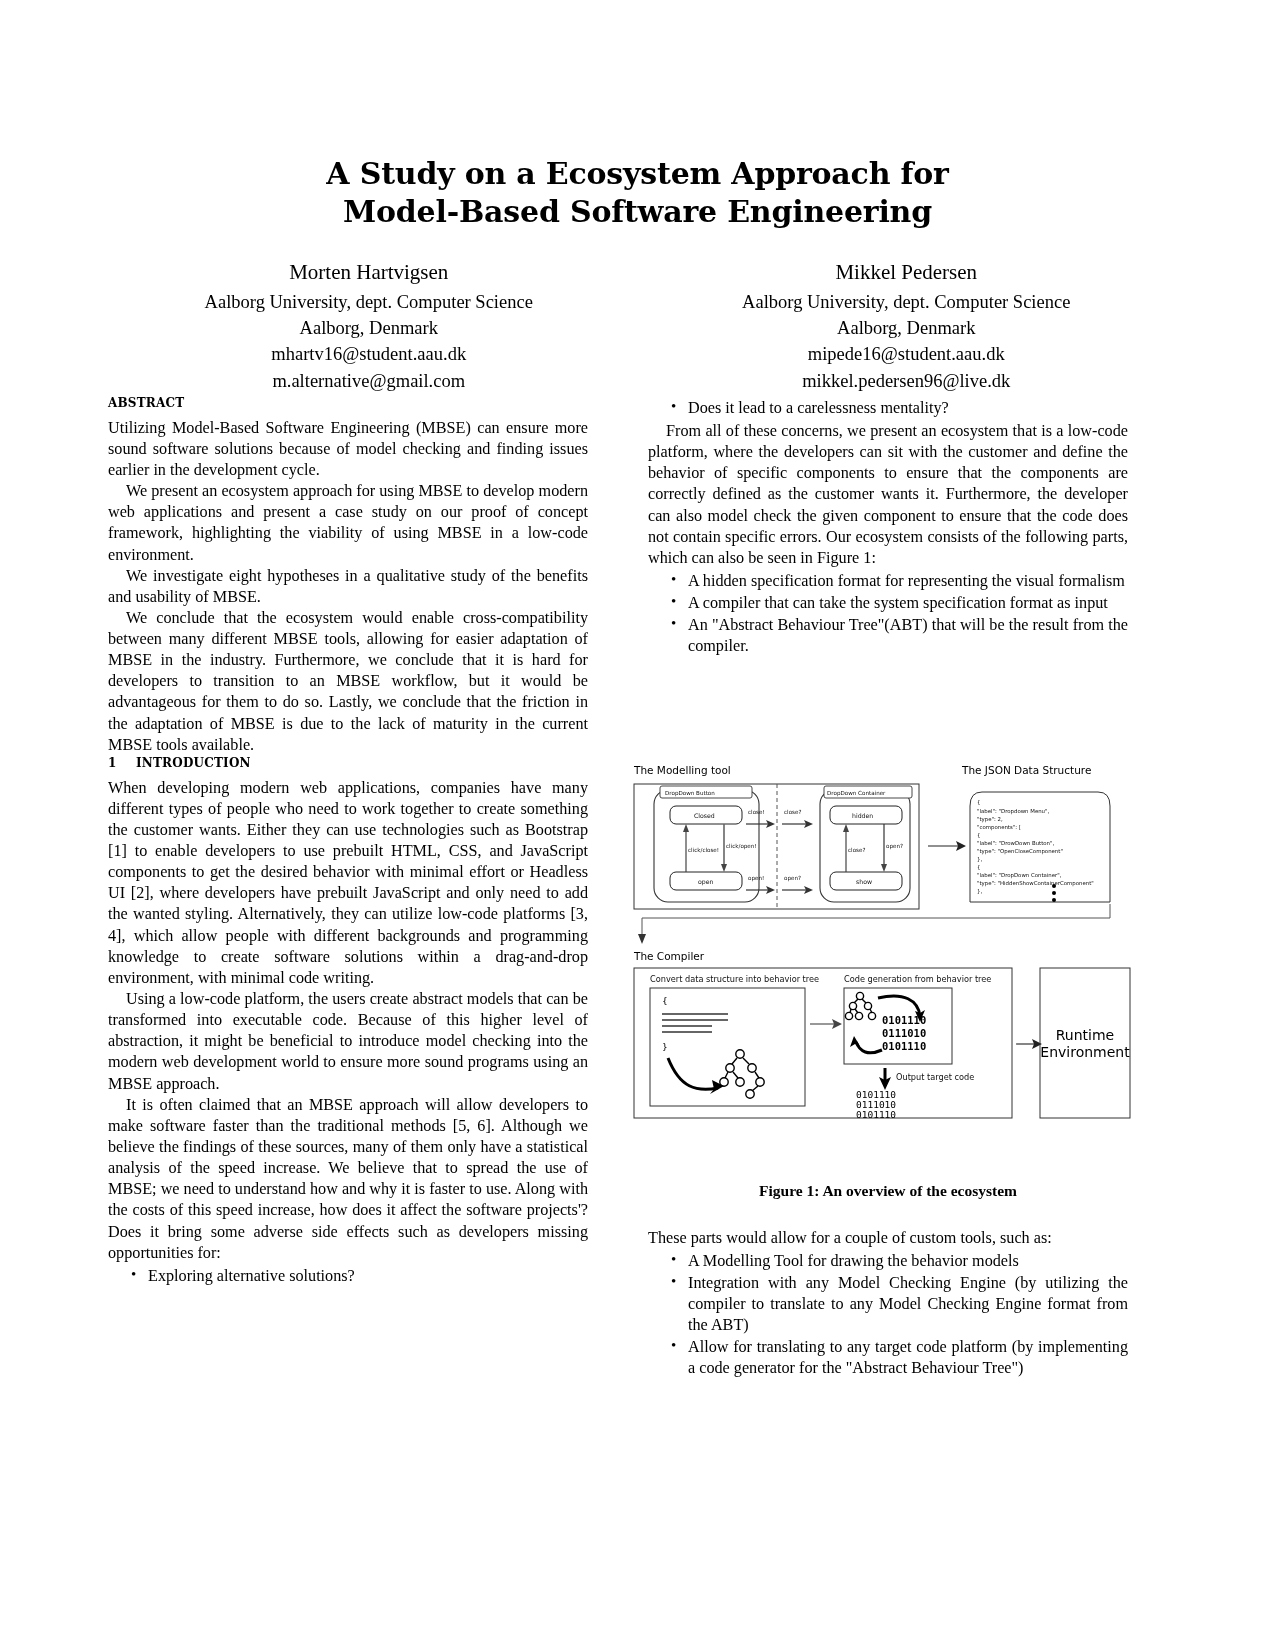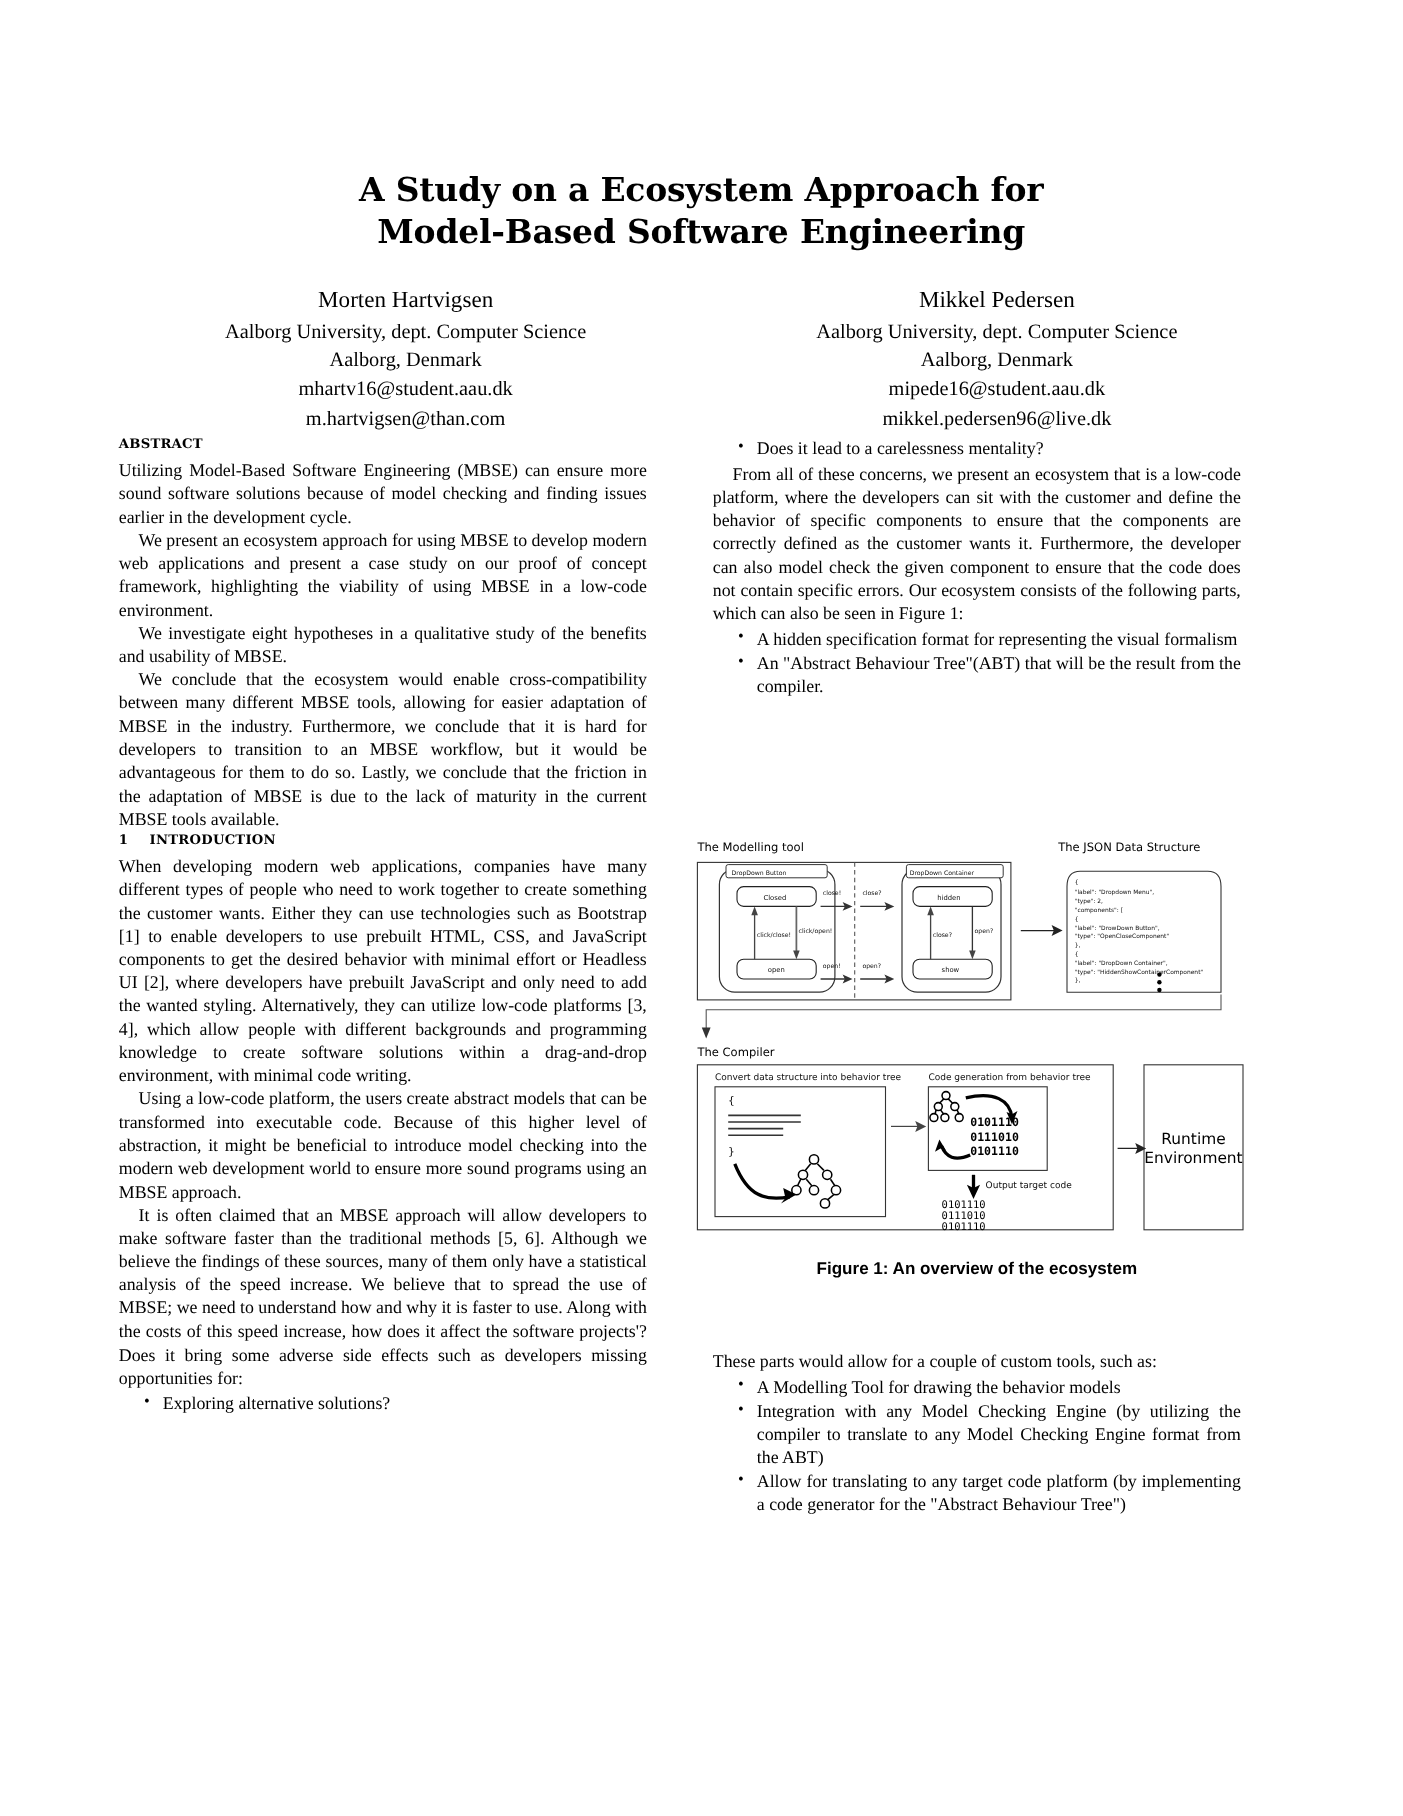--- a/index.html
+++ b/index.html
@@ -113,24 +113,24 @@
     text-align: right;
   }
   .fig-label {
     font-family: "DejaVu Sans", sans-serif;
     font-size: 10.5px;
     color: #111;
   }
   .fig-caption {
     position: absolute;
     left: 648px;
-    top: 1145px;
+    top: 1182px;
     width: 480px;
     text-align: center;
-    font-family: Liberation Sans, sans-serif;
+    font-family: Liberation Serif, serif;
     font-weight: bold;
     font-size: 15.5px;
   }
   svg { display: block; }
   .mono-json {
     font-family: "DejaVu Sans", sans-serif;
     font-size: 5.4px;
     fill: #111;
   }
   .st-lbl {
@@ -176,21 +176,21 @@
       <div>Model-Based Software Engineering</div>
     </div>
   </div>
 
   <div class="authors">
     <div class="author">
       <div class="aname">Morten Hartvigsen</div>
       <div>Aalborg University, dept. Computer Science</div>
       <div>Aalborg, Denmark</div>
       <div>mhartv16@student.aau.dk</div>
-      <div>m.hartvigsen@than.com</div>
+      <div>m.alternative@gmail.com</div>
     </div>
     <div class="author">
       <div class="aname">Mikkel Pedersen</div>
       <div>Aalborg University, dept. Computer Science</div>
       <div>Aalborg, Denmark</div>
       <div>mipede16@student.aau.dk</div>
       <div>mikkel.pedersen96@live.dk</div>
     </div>
   </div>
 
@@ -212,20 +212,21 @@
     </ul>
   </div>
 
   <div class="col col-right">
     <ul class="bullets">
       <li>Does it lead to a carelessness mentality?</li>
     </ul>
     <p class="para">From all of these concerns, we present an ecosystem that is a low-code platform, where the developers can sit with the customer and define the behavior of specific components to ensure that the components are correctly defined as the customer wants it. Furthermore, the developer can also model check the given component to ensure that the code does not contain specific errors. Our ecosystem consists of the following parts, which can also be seen in Figure 1:</p>
     <ul class="bullets">
       <li>A hidden specification format for representing the visual formalism</li>
+      <li>A compiler that can take the system specification format as input</li>
       <li>An "Abstract Behaviour Tree"(ABT) that will be the result from the compiler.</li>
     </ul>
   </div>
 
   <div class="figure">
     <svg width="500" height="395" viewBox="0 0 500 395" xmlns="http://www.w3.org/2000/svg">
 
       <text class="fig-label" x="2" y="12">The Modelling tool</text>
       <text class="fig-label" x="330" y="12">The JSON Data Structure</text>
 

